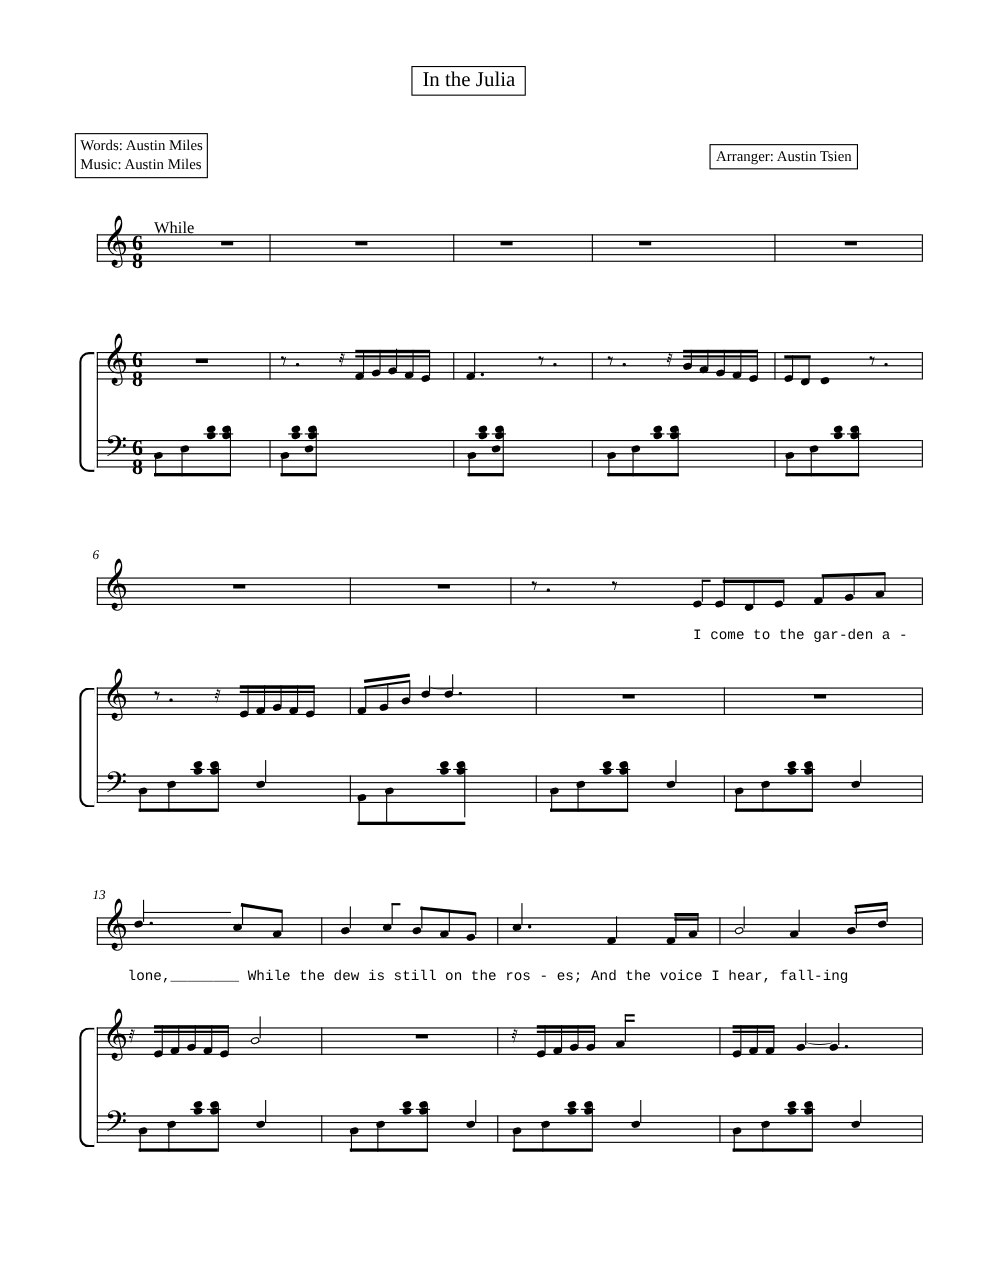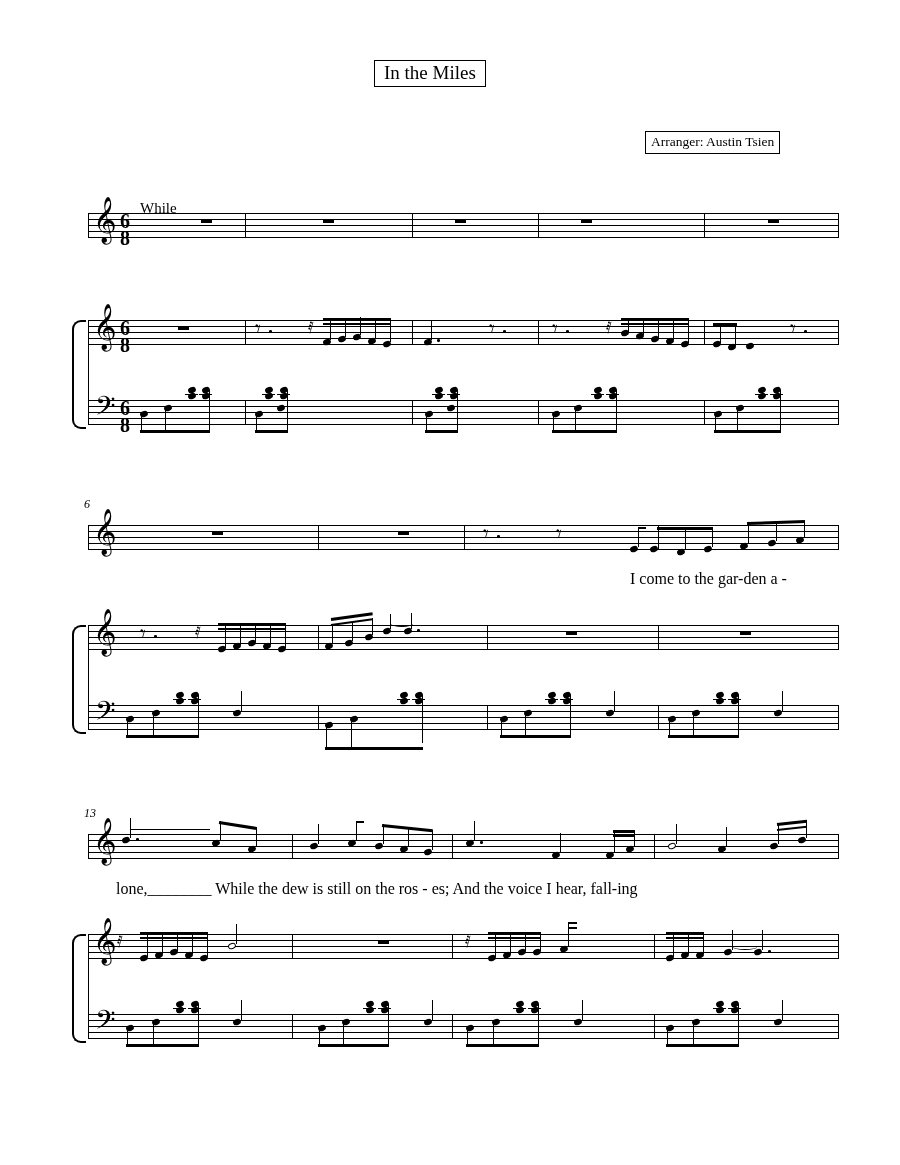--- a/index.html
+++ b/index.html
@@ -196,32 +196,36 @@
   }
   .slurline {
     position: absolute;
     height: 1px;
     background: #000;
   }
 
   
   .lyrics {
     position: absolute;
-    font-size: 16px;
-    font-family: Liberation Serif, serif;
+    font-size: 13px;
+    font-family: Liberation Mono, monospace;
     white-space: nowrap;
   }
 </style>
 </head>
 <body>
 
 <div class="page">
 
-  <div class="title-box">In the Miles</div>
-
+  <div class="title-box">In the Julia</div>
+
+  <div class="credits-left">
+    <div>Words:  Austin Miles</div>
+    <div>Music:  Austin Miles</div>
+  </div>
   <div class="credits-right">
     <div>Arranger:  Austin Tsien</div>
   </div>
 
   <div class="system">
 
     <div class="staff" style="left:88px; top:213px; width:750px; height:25px;">
       <div class="ln"></div>
         <div class="ln"></div>
         <div class="ln"></div>

